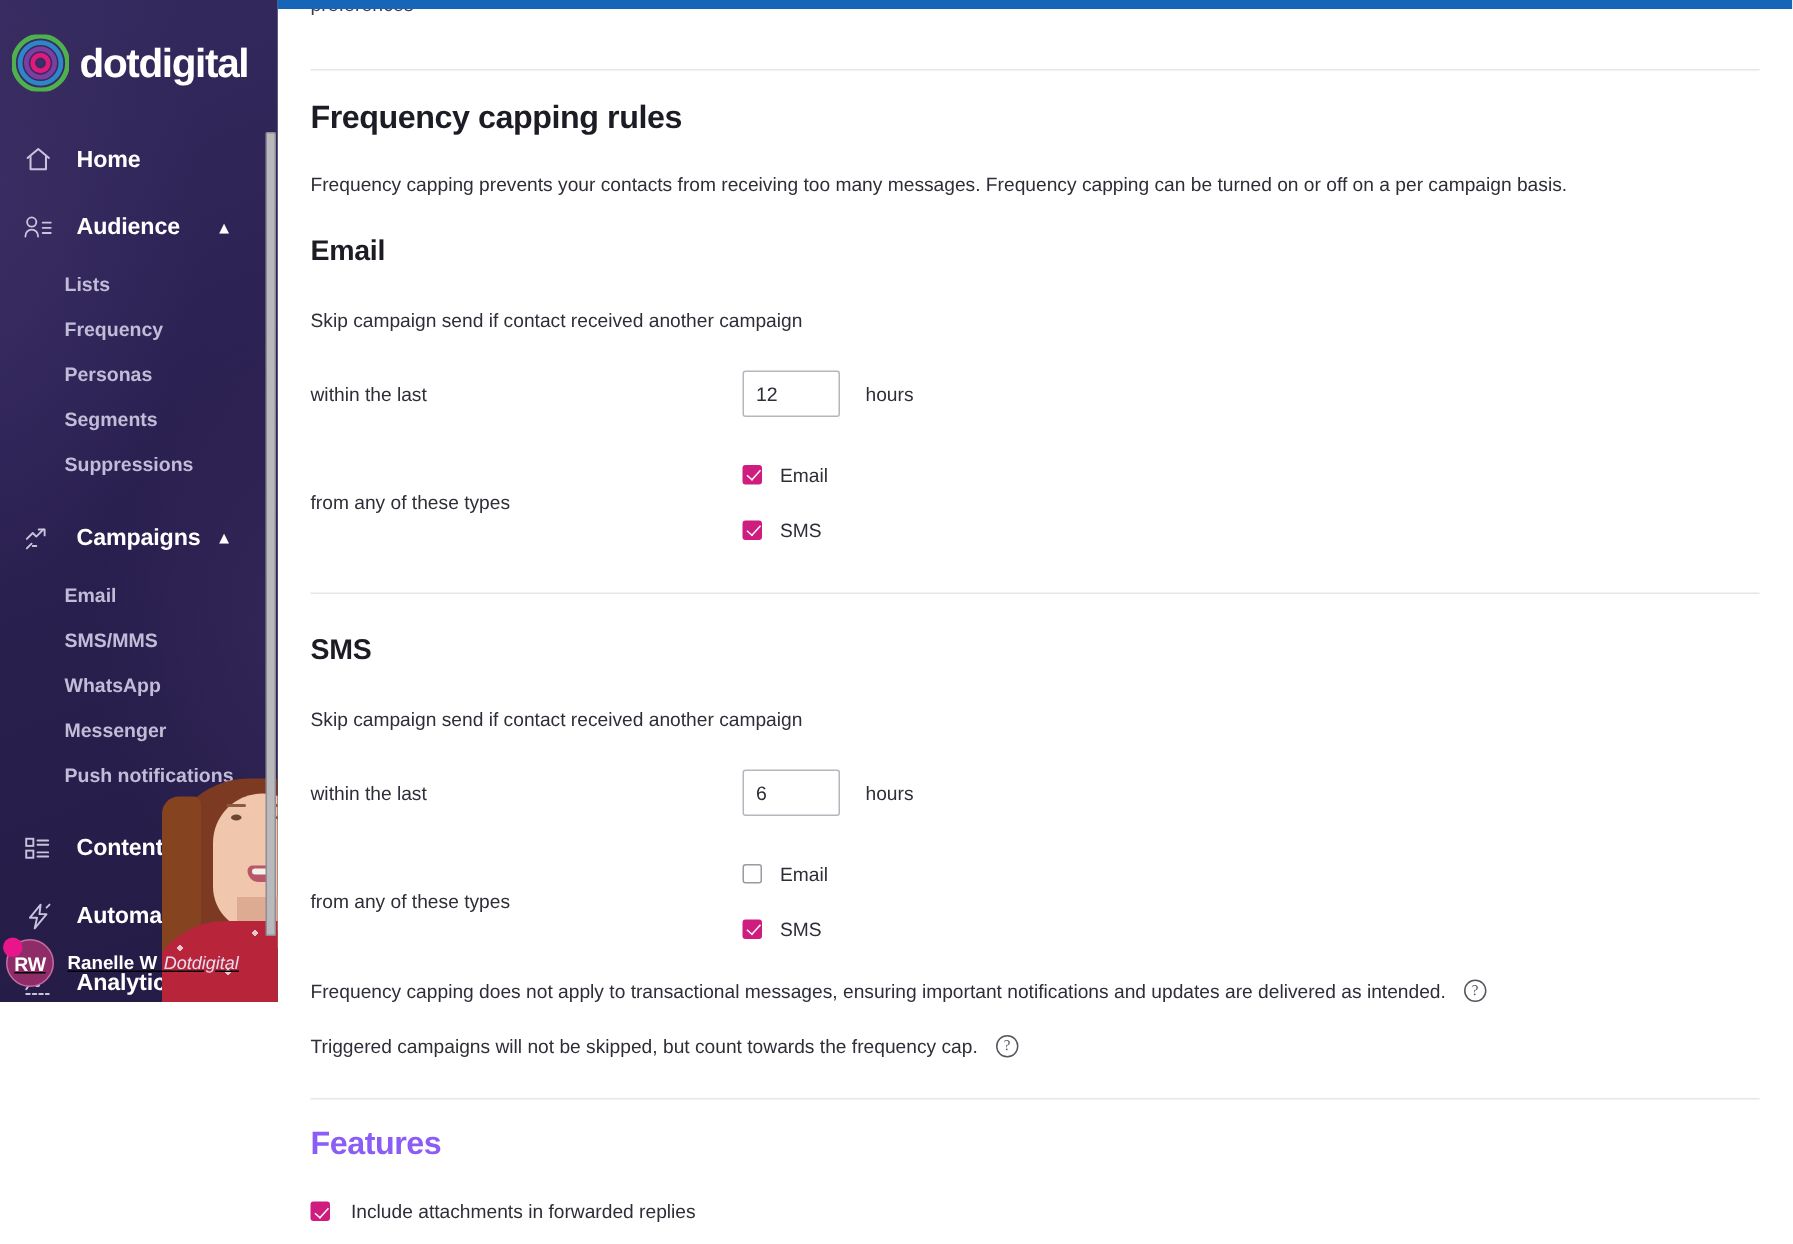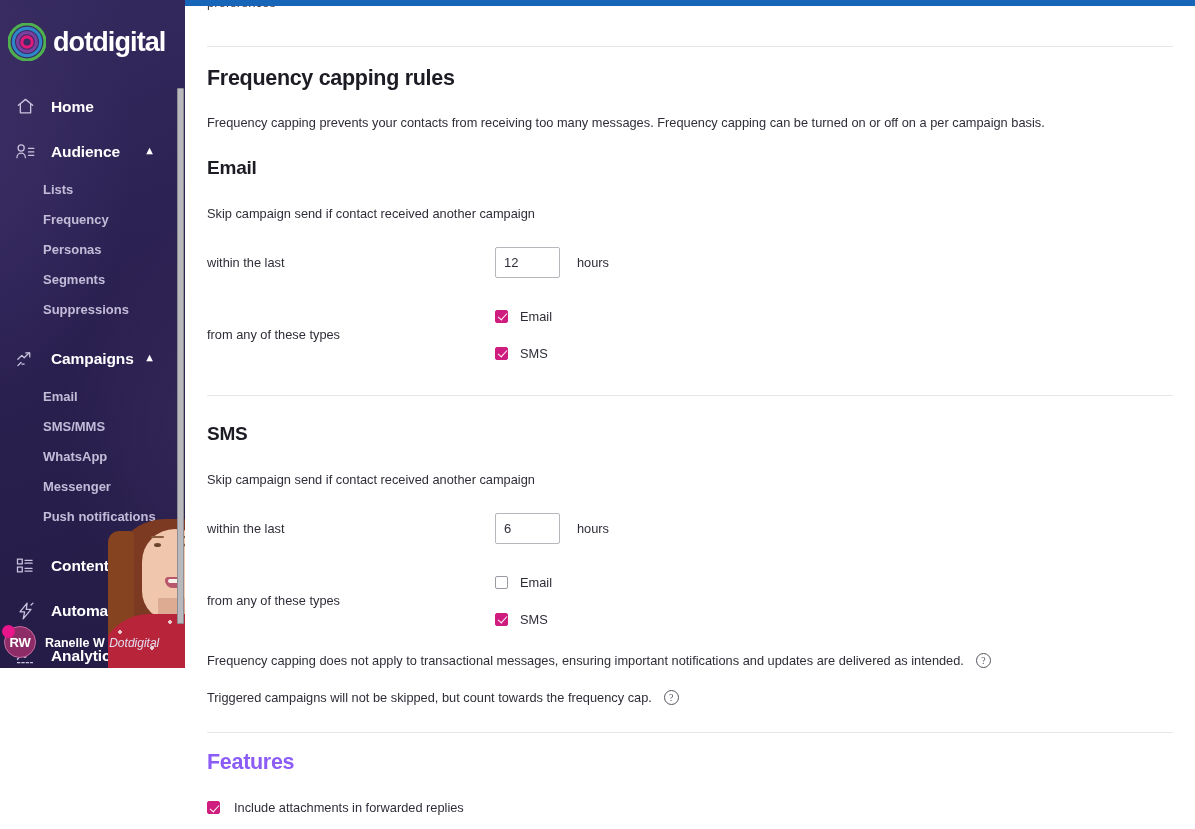--- a/index.html
+++ b/index.html
@@ -133,20 +133,21 @@
     z-index: 6;
   }
 
   
   .user-row {
     position: absolute;
     left: 4px; bottom: 10px;
     display: flex;
     align-items: center;
     z-index: 6;
+    text-decoration: underline;
   }
   .avatar {
     position: relative;
     width: 32px; height: 32px;
     flex: 0 0 32px;
     border-radius: 50%;
     background: #8d2c66;
     border: 1px solid #c86ba3;
     color: #ffffff;
     font-size: 13px;

